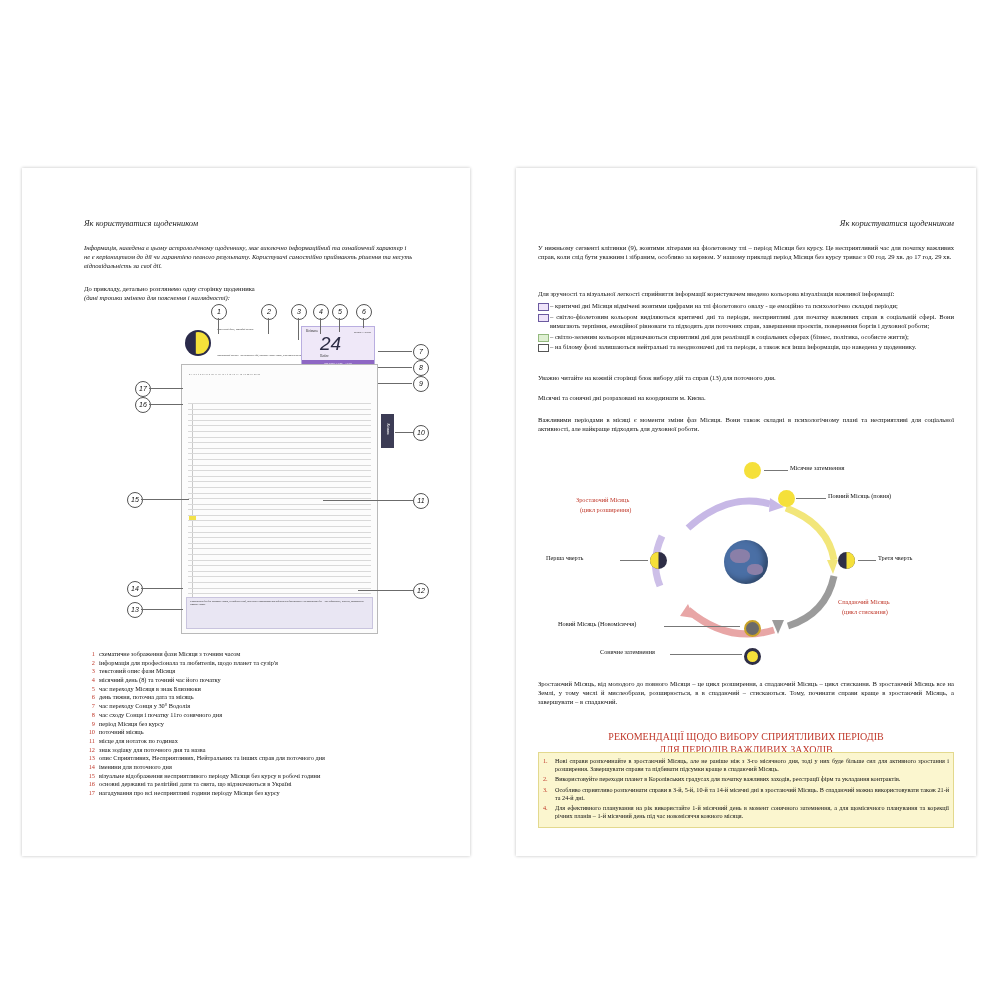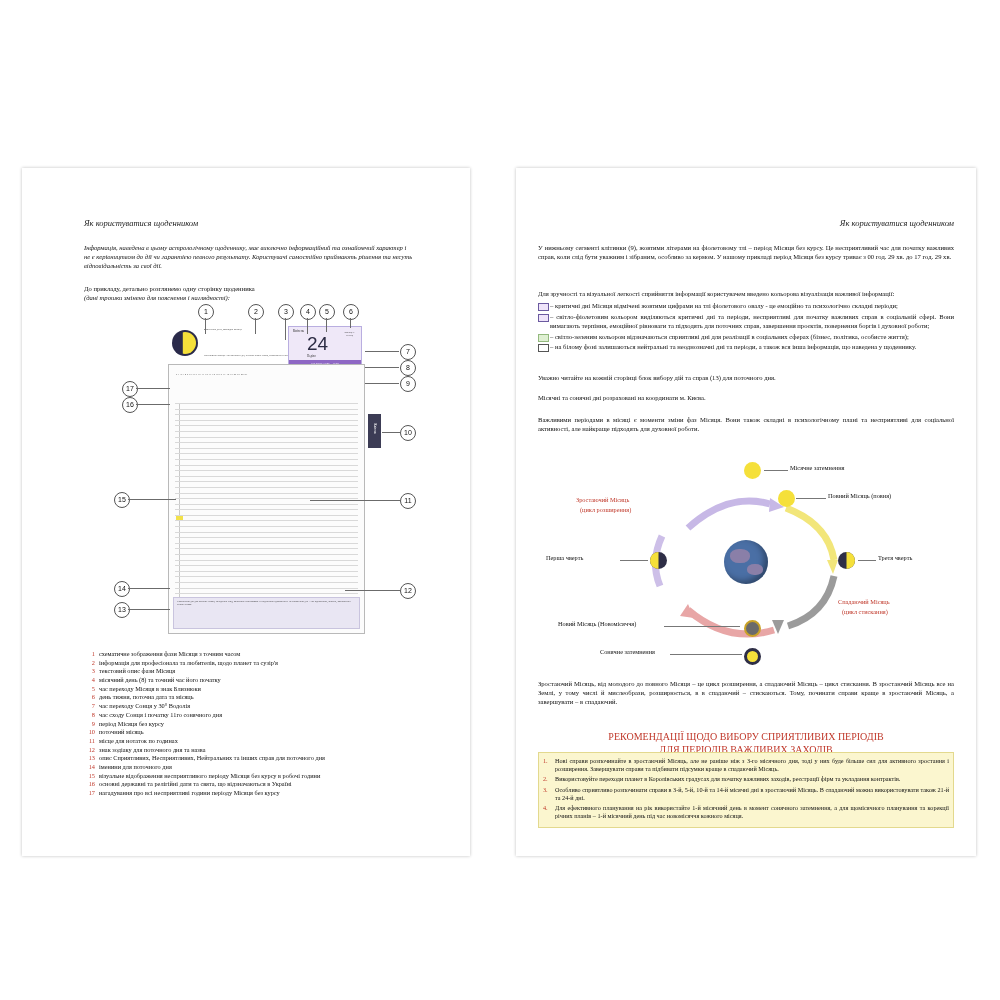--- a/index.html
+++ b/index.html
@@ -12,21 +12,21 @@
 
   .pg-head{font-style:italic;font-size:8.5px;color:#1a1a1a;}
   .head-left{position:absolute;left:62px;top:50px;}
   .head-right{position:absolute;right:22px;top:50px;text-align:right;}
 
   .intro{position:absolute;left:62px;top:76px;width:330px;font-style:italic;font-size:6.6px;line-height:1.35;color:#111;}
   .intro2{position:absolute;left:62px;top:117px;width:330px;font-size:6.6px;line-height:1.35;color:#111;}
   .intro2 .it{font-style:italic;}
 
   
-  .diagram{position:absolute;left:78px;top:150px;width:330px;height:320px;}
+  .diagram{position:absolute;left:91px;top:150px;width:330px;height:320px;font-style:italic;}
   .sheet{position:absolute;left:68px;top:46px;width:195px;height:268px;background:#fcfcfc;border:1px solid #b9b9b9;}
   .sheet .lines{position:absolute;left:6px;top:38px;right:6px;bottom:36px;}
   .sheet .lines i{display:block;height:1px;background:#d9d9d9;margin-bottom:4.6px;}
   .sheet .leftrail{position:absolute;left:10px;top:38px;bottom:36px;width:1px;background:#c9c9c9;}
   .sheet .hdrband{position:absolute;left:6px;top:6px;right:6px;height:28px;}
   .sheet .footband{position:absolute;left:4px;right:4px;bottom:4px;height:30px;background:#e9e6f3;border:1px solid #c9c4de;}
   .sheet .footband .ft{font-size:2.6px;color:#333;padding:2px 3px;line-height:1.25;}
   .yellowtick{position:absolute;left:7px;width:7px;height:5px;background:#f2e14a;}
 
   .moonhdr{position:absolute;left:68px;top:6px;width:195px;height:40px;}

